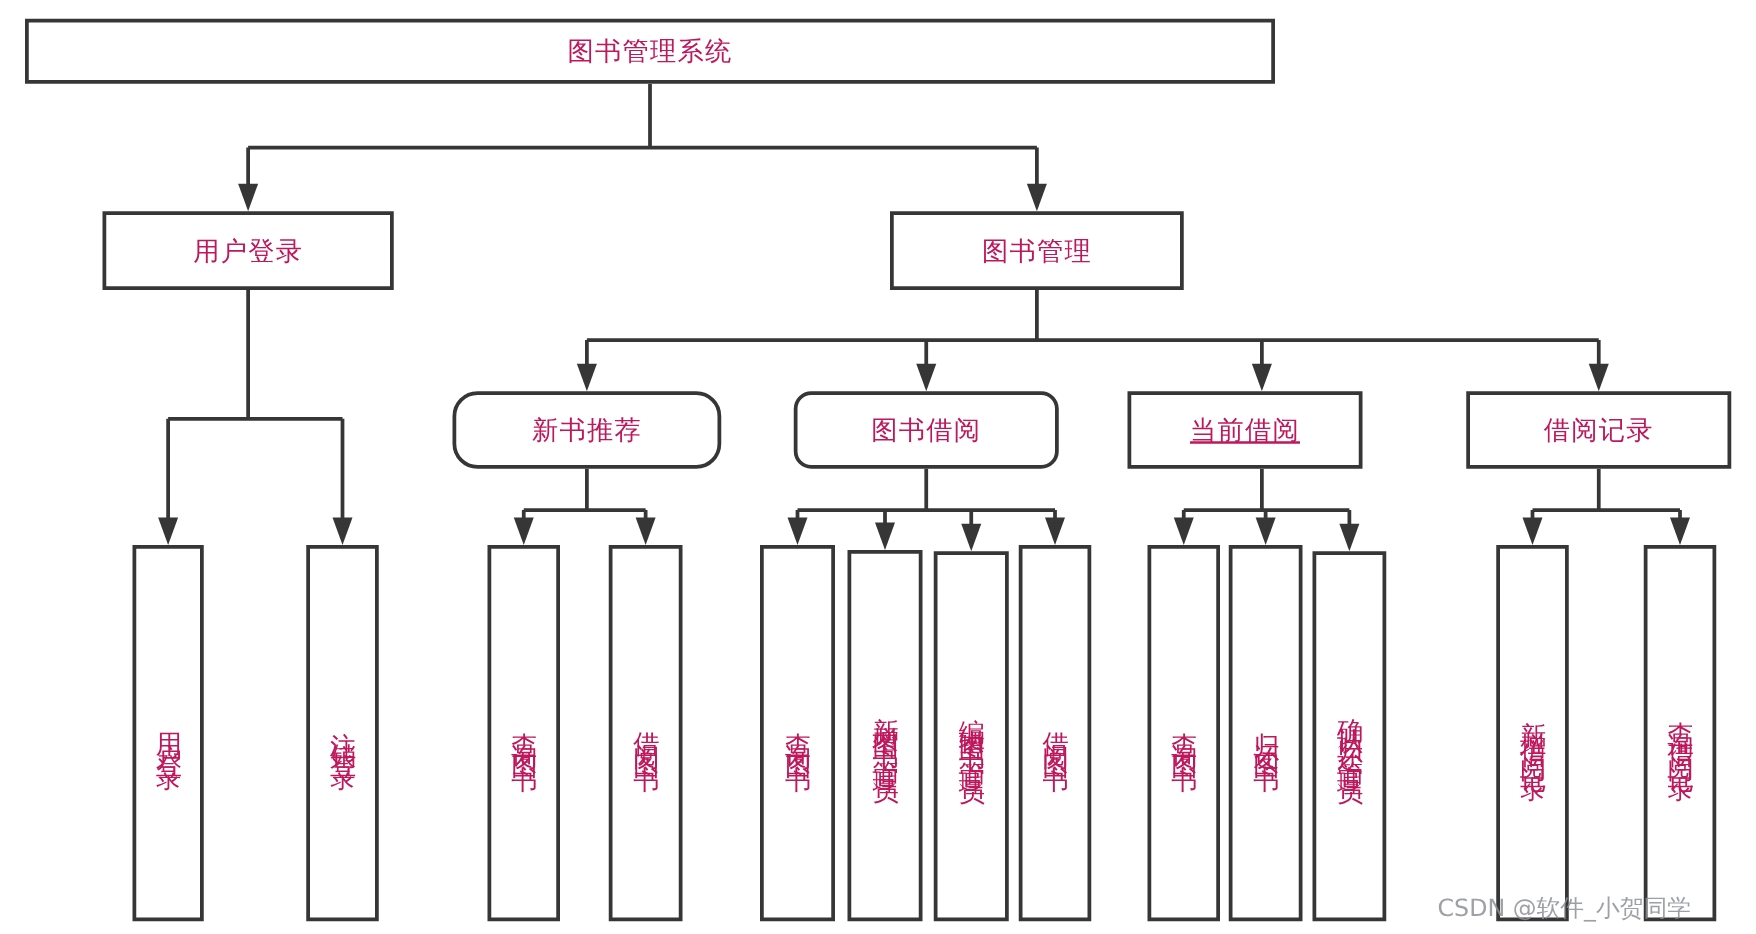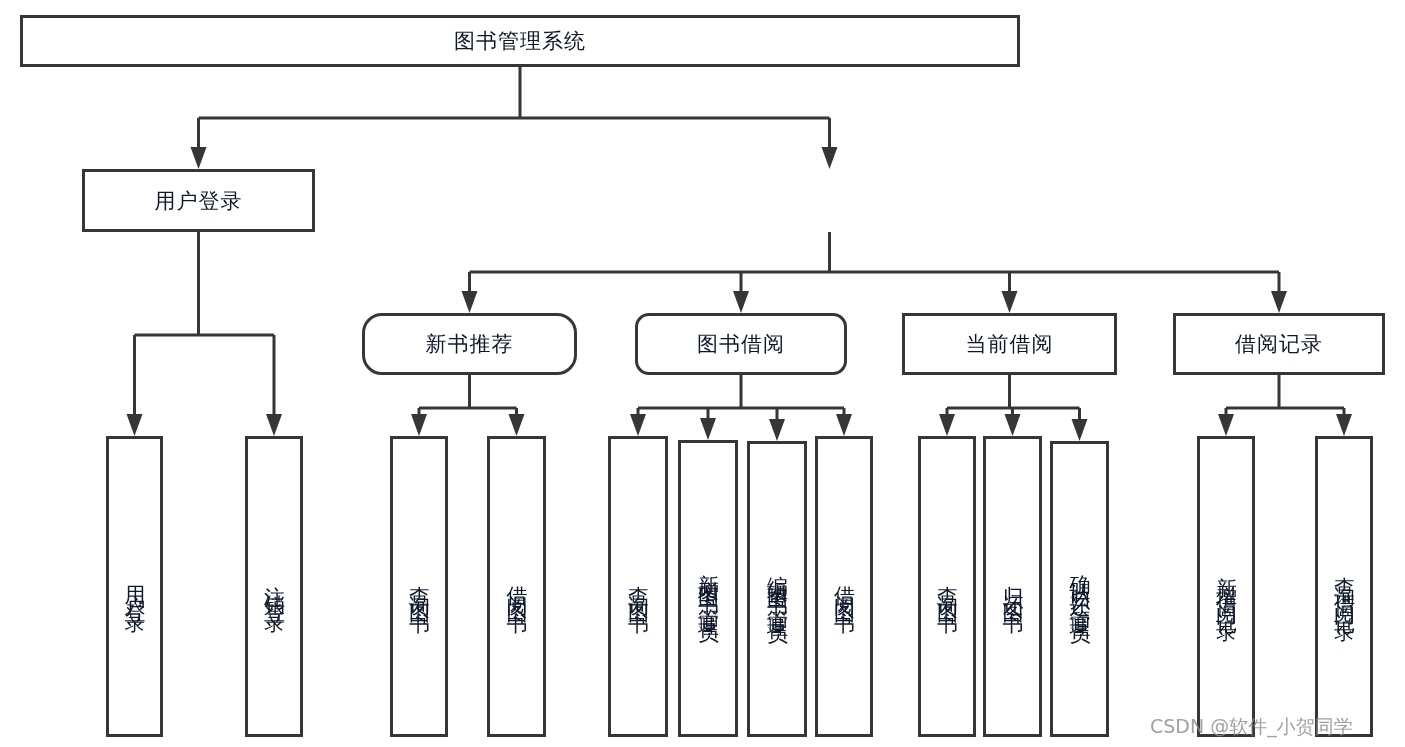--- a/index.html
+++ b/index.html
@@ -6,21 +6,21 @@
   .canvas {
     position:relative; width:1405px; height:747px; background:#ffffff;
     font-family:"DejaVu Sans","Liberation Sans",sans-serif; overflow:hidden;
   }
   .wires { position:absolute; left:0; top:0; width:1405px; height:747px; z-index:1; }
   .wires path { stroke:#363636; stroke-width:3; fill:none; }
   .wires polygon { fill:#363636; stroke:none; }
   .node {
     position:absolute; box-sizing:border-box; border:3px solid #363636; background:#ffffff;
     display:flex; align-items:center; justify-content:center;
-    color:#0f172a; font-size:21px; z-index:2;
+    color:#be185d; font-size:21px; z-index:2;
   }
   .hnode { letter-spacing:1px; }
   .vnode .vtxt {
     writing-mode:vertical-rl; text-orientation:mixed;
     letter-spacing:9px; line-height:1.0;
   }
   .vnode.long .vtxt { letter-spacing:7px; }
   .watermark {
     position:absolute; z-index:10; color:rgba(140,143,148,0.85);
     font-size:19px; white-space:nowrap;
@@ -63,24 +63,25 @@
     <polygon points="1071.5,419 1087.5,419 1079.5,441"></polygon>
 
     <path d="M1279 375 V408 M1226 408 H1344 M1226 408 V416 M1344 408 V416"></path>
     <polygon points="1218,414 1234,414 1226,436"></polygon>
     <polygon points="1336,414 1352,414 1344,436"></polygon>
   </svg>
 
   <div class="node hnode" style="left:20px; top:15px; width:1000px; height:52px;">图书管理系统</div>
 
   <div class="node hnode" style="left:82px; top:169px; width:233px; height:63px;">用户登录</div>
+  <div class="node hnode" style="left:712px; top:169px; width:235px; height:63px;">图书管理</div>
 
   <div class="node hnode" style="left:362px; top:313px; width:215px; height:62px;border-radius:20px;">新书推荐</div>
   <div class="node hnode" style="left:635px; top:313px; width:212px; height:62px;border-radius:14px;">图书借阅</div>
-  <div class="node hnode" style="left:902px; top:313px; width:215px; height:62px;">当前借阅</div>
+  <div class="node hnode" style="left:902px; top:313px; width:188px; height:62px;text-decoration:underline;">当前借阅</div>
   <div class="node hnode" style="left:1173px; top:313px; width:212px; height:62px;">借阅记录</div>
 
   <div class="node vnode" style="left:106px; top:436px; width:57px; height:301px;">
     <span class="vtxt">用户登录</span>
   </div>
   <div class="node vnode" style="left:245px; top:436px; width:58px; height:301px;">
     <span class="vtxt">注销登录</span>
   </div>
 
   <div class="node vnode" style="left:390px; top:436px; width:58px; height:301px;">

